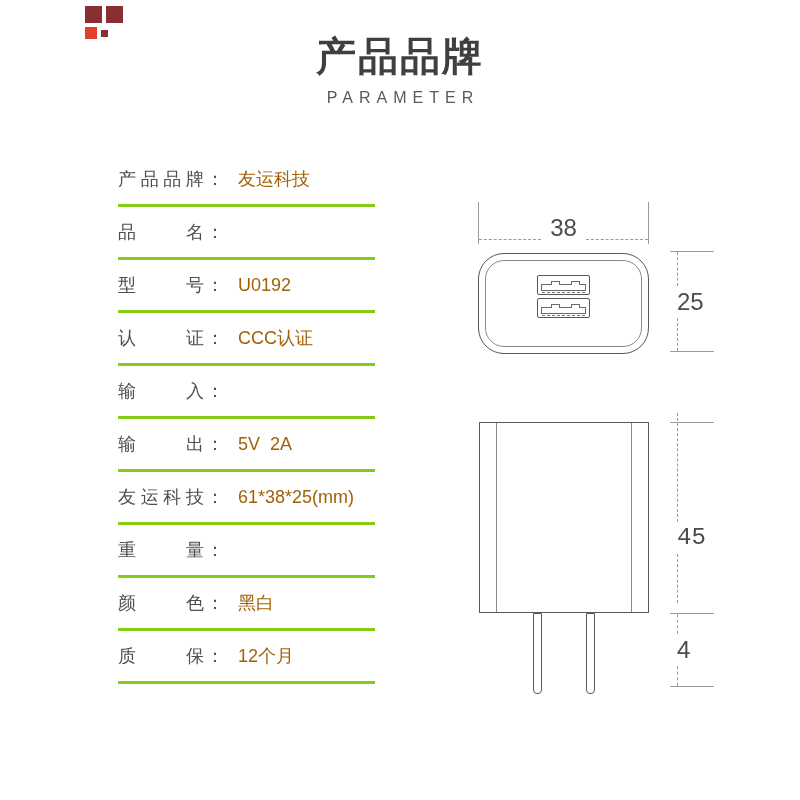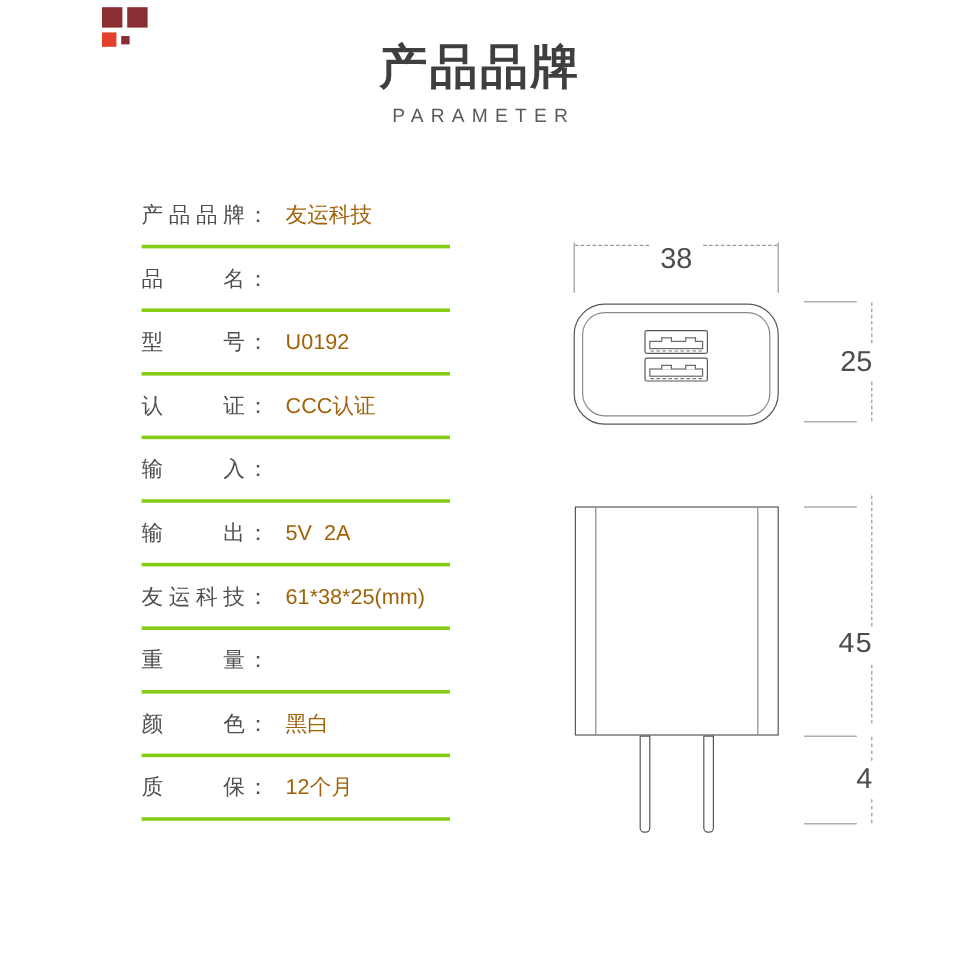--- a/index.html
+++ b/index.html
@@ -47,29 +47,29 @@
     text-align: justify; text-align-last: justify;
     flex: 0 0 86px;
   }
   .spec-colon { margin: 0 2px; }
   .spec-value { margin-left: 12px; white-space: pre; color: #a16207; }
 
   
   .ext-line-v { position: absolute; width: 1px; background: #9a9a9a; }
   .tick-h     { position: absolute; height: 1px; background: #9a9a9a; }
   .dim-h {
-    position: absolute; display: flex; align-items: flex-start;
+    position: absolute; display: flex; align-items: flex-end;
     color: #4c4c4c; font-size: 24px;
   }
   .dim-h .dash { flex: 1; height: 0; border-top: 1px dashed #9a9a9a; }
   .dim-h .dim-label { padding: 0 9px; line-height: 1; }
   .dim-v {
     position: absolute; width: 32px;
-    display: flex; flex-direction: column; align-items: flex-end;
-    color: #4c4c4c; font-size: 24px; margin-left: 18px;
+    display: flex; flex-direction: column; align-items: flex-start;
+    color: #4c4c4c; font-size: 24px;
   }
   .dim-v .dash { width: 0; border-left: 1px dashed #9a9a9a; flex: 1; }
   .dim-v .dash.long { flex: 2.2; }
   .dim-v .dim-label { padding: 4px 0; line-height: 1; }
 
   
   .tv-body {
     position: absolute; left: 478px; top: 253px;
     width: 171px; height: 101px;
     border: 1.5px solid #585858; border-radius: 26px;

